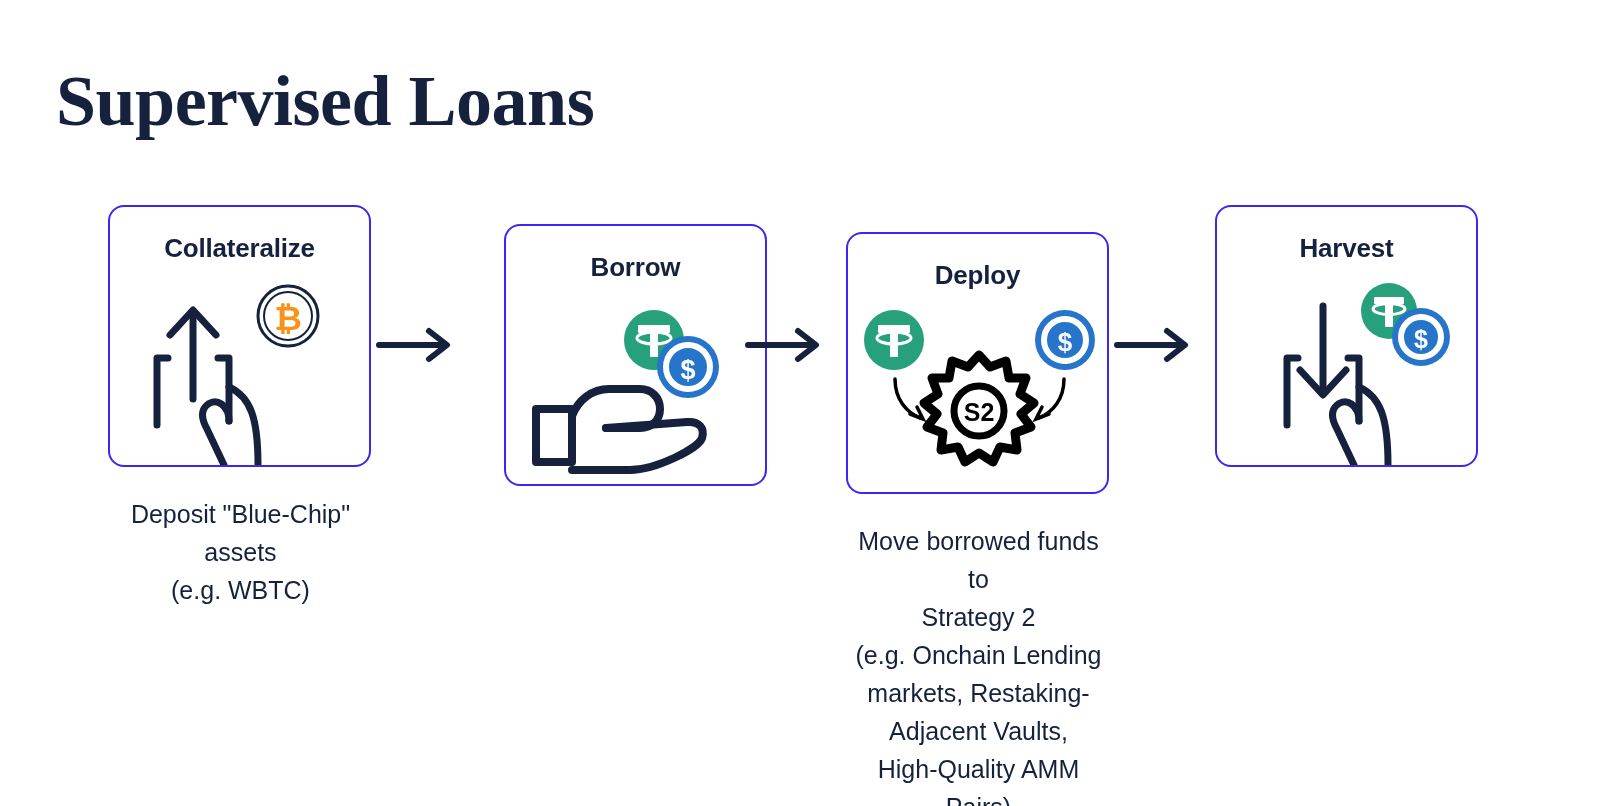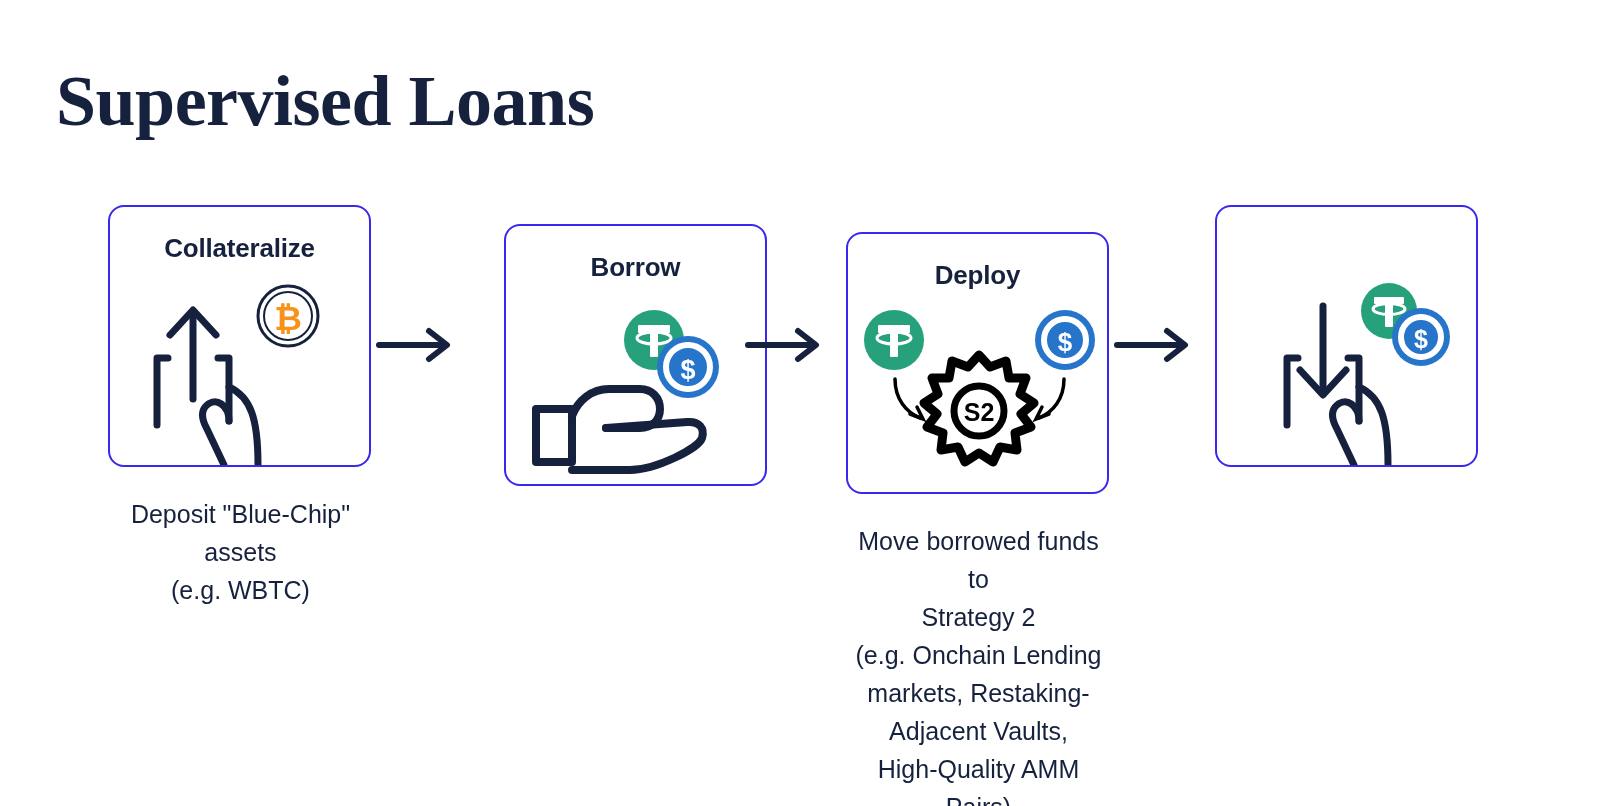--- a/index.html
+++ b/index.html
@@ -205,20 +205,21 @@
     <div class="caption">Move borrowed funds to
 Strategy 2
 (e.g. Onchain Lending
 markets, Restaking-
 Adjacent Vaults,
 High-Quality AMM Pairs)</div>
   </div>
 
   <div class="step step-3">
     <div class="card">
+      <div class="card-title">Harvest</div>
       <svg class="card-art" viewBox="0 0 263 196">
         <g fill="none" stroke="#16213E" stroke-width="7" stroke-linecap="round" stroke-linejoin="round">
 
           <path d="M106 37 L106 124"></path>
           <path d="M83 101 L106 126 L129 101"></path>
 
           <path d="M81 89 L70 89 L70 156"></path>
 
           <path d="M131 89 L142 89 L142 152"></path>
           <path d="M142 118 C164 128 171 150 171 196"></path>

